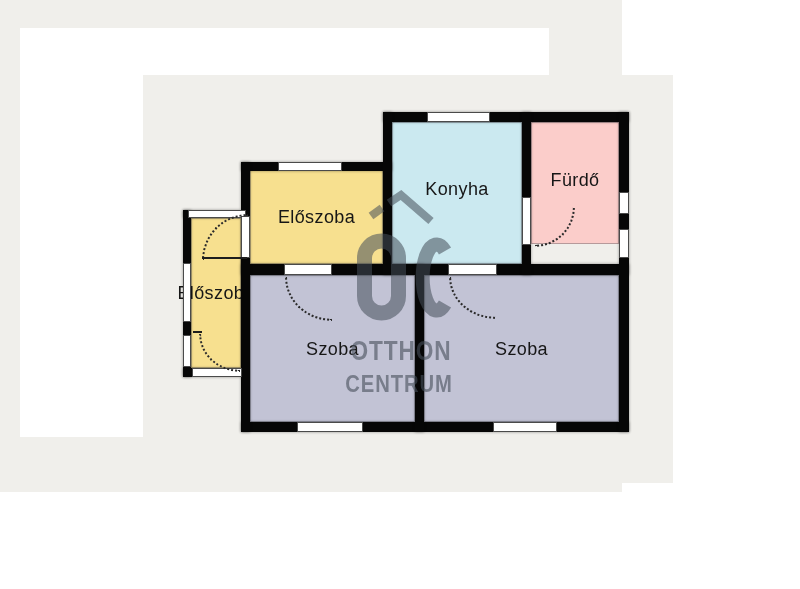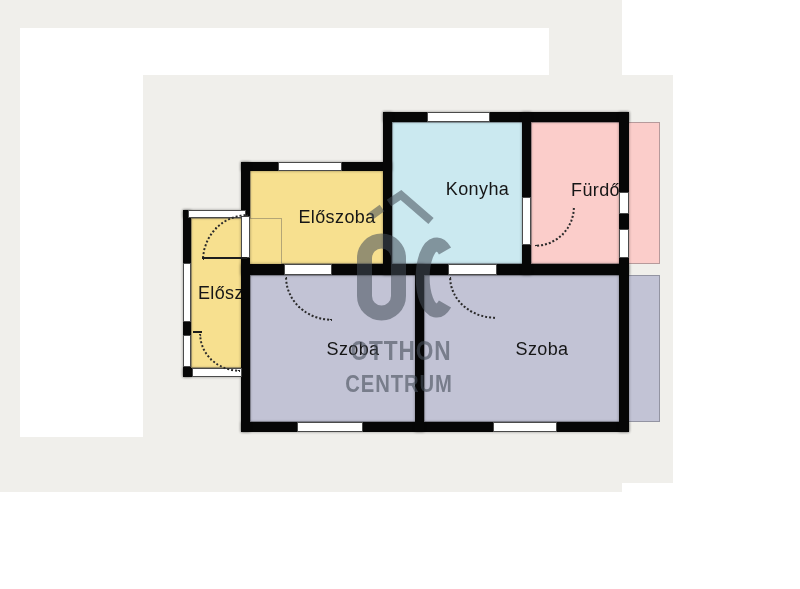--- a/index.html
+++ b/index.html
@@ -1,20 +1,20 @@
 <!DOCTYPE html>
 <html><head>
 <meta charset="utf-8">
 <style>
   html,body{margin:0;padding:0;}
   body{font-family:"Liberation Sans","DejaVu Sans",sans-serif;background:#ffffff;}
   .canvas{position:relative;width:800px;height:589px;background:#ffffff;overflow:hidden;}
   .bg-gray{position:absolute;background:#f0efeb;}
   .bg-white{position:absolute;background:#ffffff;}
-  .room{position:absolute;box-shadow:inset 0 0 0 1px rgba(70,70,80,.38);z-index:1;padding-left:41px;}
+  .room{position:absolute;box-shadow:inset 0 0 0 1px rgba(70,70,80,.38);z-index:1;}
   .room-label{position:absolute;left:50%;top:50%;transform:translate(-50%,-50%);
     white-space:nowrap;font-size:18px;color:#161616;letter-spacing:.4px;z-index:6;}
   .wall{position:absolute;background:#060606;box-shadow:0 0 3px rgba(0,0,0,.4);z-index:2;}
   .opening{position:absolute;background:#ffffff;border:1px solid #4a4a4a;box-sizing:border-box;z-index:3;}
   .arc{position:absolute;z-index:5;border:0 dotted #2b2b2b;}
   .arc-tl{border-top:2px dotted #2b2b2b;border-left:2px dotted #2b2b2b;border-top-left-radius:100% 100%;}
   .arc-bl{border-left:2px dotted #2b2b2b;border-bottom:2px dotted #2b2b2b;border-bottom-left-radius:100% 100%;}
   .arc-br{border-right:2px dotted #2b2b2b;border-bottom:2px dotted #2b2b2b;border-bottom-right-radius:100% 100%;}
   .leaf{position:absolute;background:#1d1d1d;z-index:5;}
   .wm{position:absolute;z-index:4;pointer-events:none;}
@@ -36,21 +36,21 @@
 
   <div class="room" style="left: 250px; top: 170px; width: 133px; height: 94px; background-color: rgb(247, 224, 143);">
     <span class="room-label">Előszoba</span>
   </div>
   <div class="room" style="left: 191px; top: 218px; width: 50px; height: 150px; background-color: rgb(247, 224, 143);">
     <span class="room-label">Előszoba</span>
   </div>
   <div class="room" style="left: 392px; top: 122px; width: 130px; height: 142px; background-color: rgb(203, 233, 240);">
     <span class="room-label" style="top:calc(50% - 4px);">Konyha</span>
   </div>
-  <div class="room" style="left: 531px; top: 122px; width: 88px; height: 142px; background-color: rgb(251, 205, 202);">
+  <div class="room" style="left: 531px; top: 122px; width: 88px; height: 122px; background-color: rgb(251, 205, 202);">
     <span class="room-label" style="top:calc(50% - 3px);">Fürdő</span>
   </div>
   <div class="room" style="left: 250px; top: 275px; width: 165px; height: 147px; background-color: rgb(194, 195, 213);">
     <span class="room-label">Szoba</span>
   </div>
   <div class="room" style="left: 424px; top: 275px; width: 195px; height: 147px; background-color: rgb(194, 195, 213);">
     <span class="room-label">Szoba</span>
   </div>
 
   <div class="wall" style="left:383px;top:112px;width:246px;height:10px;"></div>

